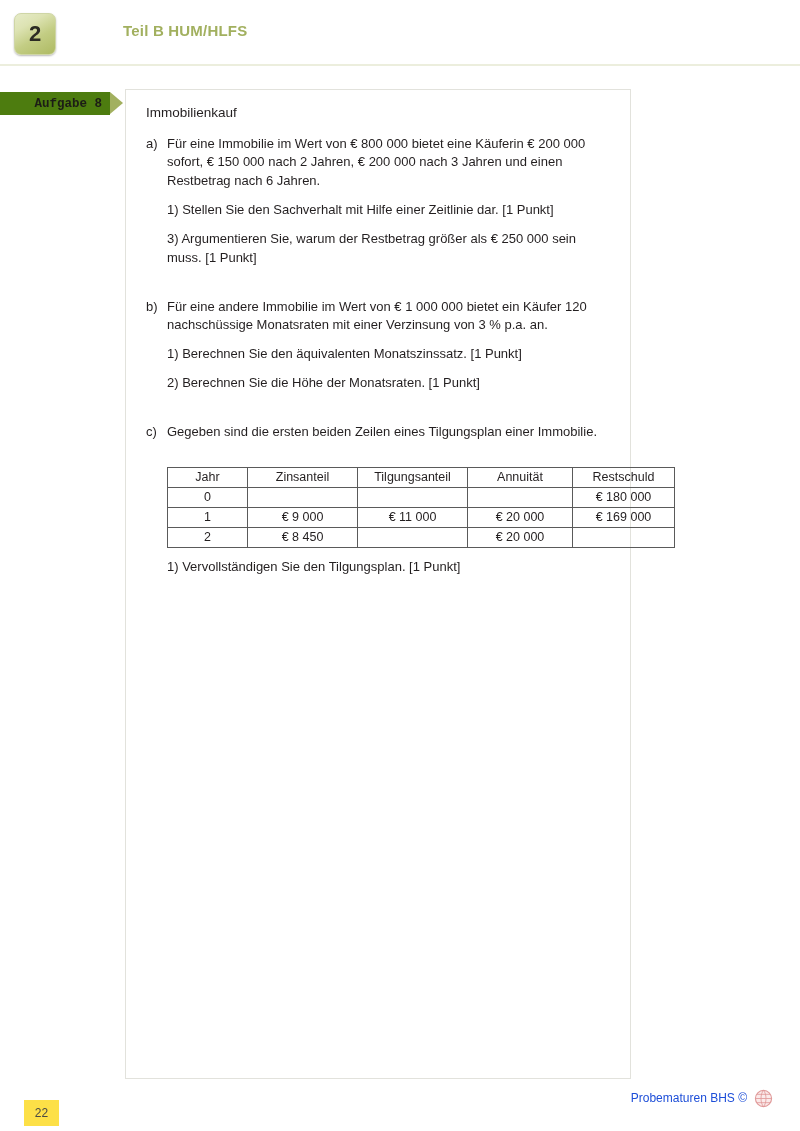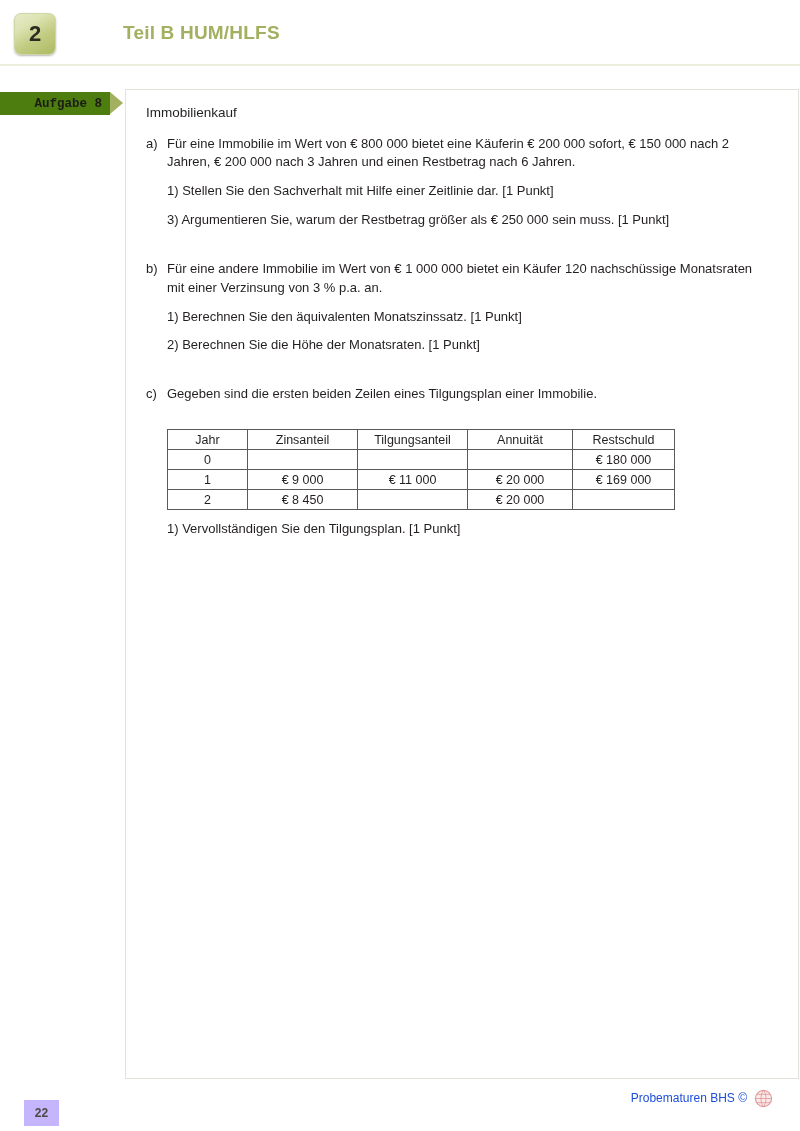--- a/index.html
+++ b/index.html
@@ -40,21 +40,21 @@
   .chapter-badge-number {
     font-size: 22px;
     font-weight: bold;
     color: #2b2b23;
     line-height: 1;
   }
   .header-title {
     position: absolute;
     left: 123px;
     top: 22px;
-    font-size: 19px;
+    font-size: 15px;
     font-weight: bold;
     color: #a2b05f;
     letter-spacing: 0.2px;
     text-align: center;
   }
   .header-rule {
     position: absolute;
     left: 0;
     top: 64px;
     width: 800px;
@@ -92,21 +92,21 @@
     border-top: 11.5px solid transparent;
     border-bottom: 11.5px solid transparent;
     border-left: 13px solid #a2b05f;
   }
 
   
   .content-box {
     position: absolute;
     left: 125px;
     top: 89px;
-    width: 674px;
+    width: 506px;
     height: 990px;
     border: 1px solid #e2e2dc;
     background: #ffffff;
     box-sizing: border-box;
     padding: 14px 32px 0 20px;
   }
 
   .exercise-title {
     font-size: 13.5px;
     color: #231f20;
@@ -173,25 +173,24 @@
   table.tilgungsplan col.c-annu { width: 105px; }
   table.tilgungsplan col.c-rest { width: 102px; }
 
   
   .page-number-box {
     position: absolute;
     left: 24px;
     top: 1100px;
     width: 35px;
     height: 26px;
-    background: #c4b5fd;
+    background: #fde047;
     display: flex;
     align-items: center;
     justify-content: center;
-    font-weight: bold;
   }
   .page-number {
     font-size: 12px;
     color: #4a4a44;
   }
   .footer-credit {
     position: absolute;
     right: 53px;
     top: 1091px;
     font-size: 12px;

